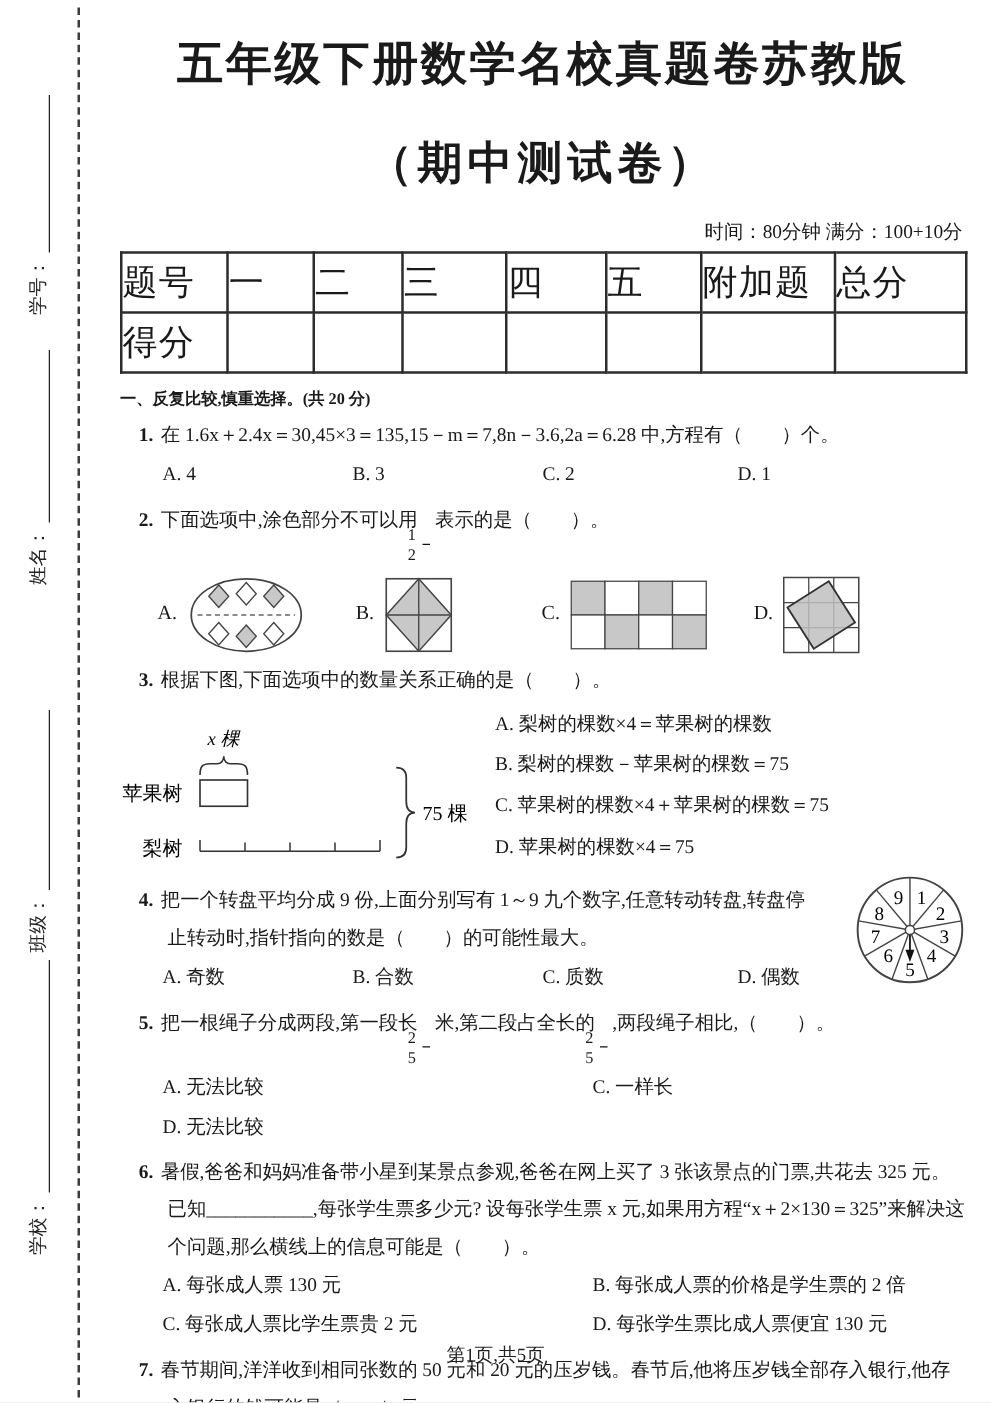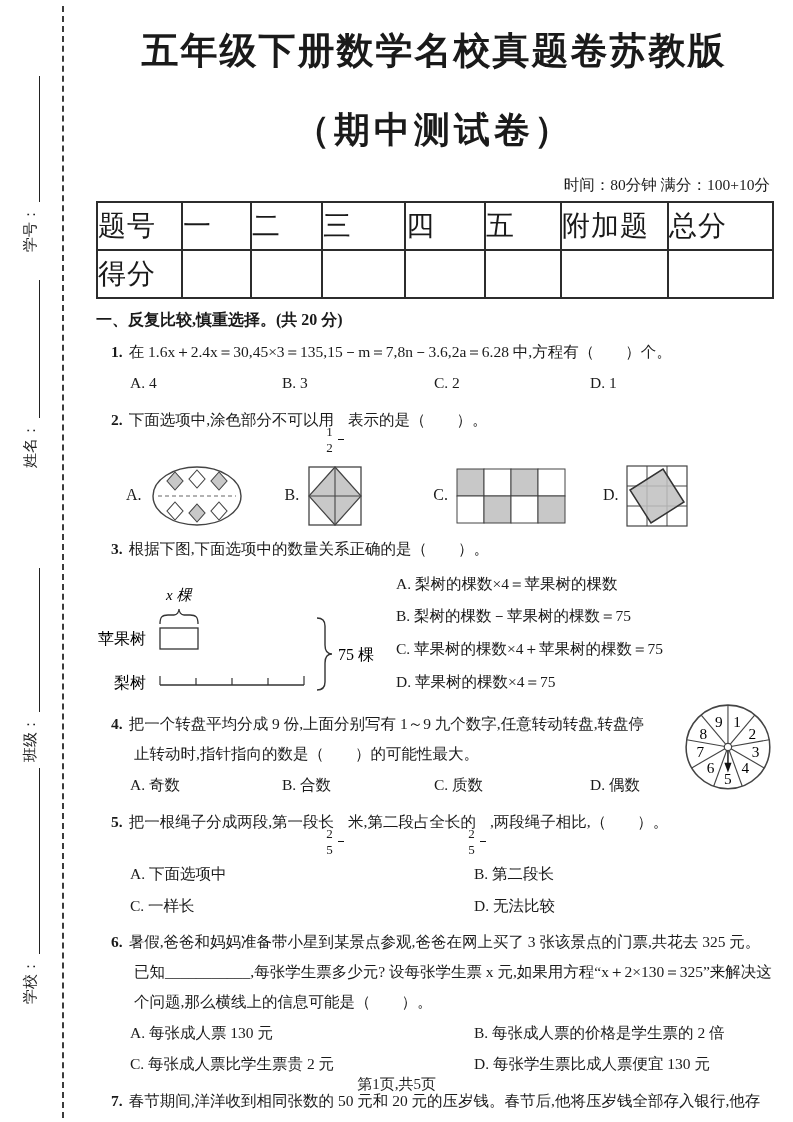--- a/index.html
+++ b/index.html
@@ -28,21 +28,21 @@
   .title    { margin-top:26px; text-align:center; font-size:37px; font-weight:700; letter-spacing:2px; }
   .subtitle { margin-top:30px; text-align:center; font-size:36px; font-weight:600; letter-spacing:4px; }
   .meta     { margin-top:20px; text-align:right; font-size:15.5px; padding-right:2px; }
 
   table.score { width:100%; border-collapse:collapse; margin-top:5px; table-layout:fixed; }
   table.score td { border:2.2px solid #2c2c2c; height:48px; text-align:left;
                    font-size:28px; font-weight:400; letter-spacing:1px; }
   .c0{width:85px}.c1{width:69px}.c2{width:71px}.c3{width:83px}
   .c4{width:80px}.c5{width:76px}.c6{width:107px}.c7{width:105px}
 
-  .section-heading { margin-top:11px; font-size:16px; font-weight:700; }
+  .section-heading { margin-top:11px; font-size:13px; font-weight:700; }
 
   .question { position:relative; font-size:15.5px; line-height:1.92; }
   .q-text { padding-left:38px; text-indent:-23px; margin-top:6px; }
   .q-num  { font-weight:700; margin-right:6px; }
 
   .opts4 { display:grid; grid-template-columns:152px 152px 156px 1fr; padding-left:34px; }
   .opts2 { display:grid; grid-template-columns:344px 1fr; padding-left:34px; }
   .optline { line-height:2.05; }
 
   
@@ -263,22 +263,21 @@
 
     <div class="question">
       <p class="q-text"><span class="q-num">5.</span><span>把一根绳子分成两段,第一段长</span><span class="frac">
             <span class="fnum">2</span>
             <span class="fden">5</span>
           </span><span>米,第二段占全长的</span><span class="frac">
             <span class="fnum">2</span>
             <span class="fden">5</span>
           </span><span>,两段绳子相比,（　　）。</span></p>
       <div class="opts2">
-        <span class="optline">A. 下面选项中</span>
-        <span class="optline">B. 第二段长</span>
+        <span class="optline">A. 无法比较</span>
         <span class="optline">C. 一样长</span>
         <span class="optline">D. 无法比较</span>
       </div>
     </div>
 
     <div class="question">
       <p class="q-text"><span class="q-num">6.</span><span>暑假,爸爸和妈妈准备带小星到某景点参观,爸爸在网上买了 3 张该景点的门票,共花去 325 元。已知___________,每张学生票多少元? 设每张学生票 x 元,如果用方程“x＋2×130＝325”来解决这个问题,那么横线上的信息可能是（　　）。</span></p>
       <div class="opts2">
         <span class="optline">A. 每张成人票 130 元</span>
         <span class="optline">B. 每张成人票的价格是学生票的 2 倍</span>

